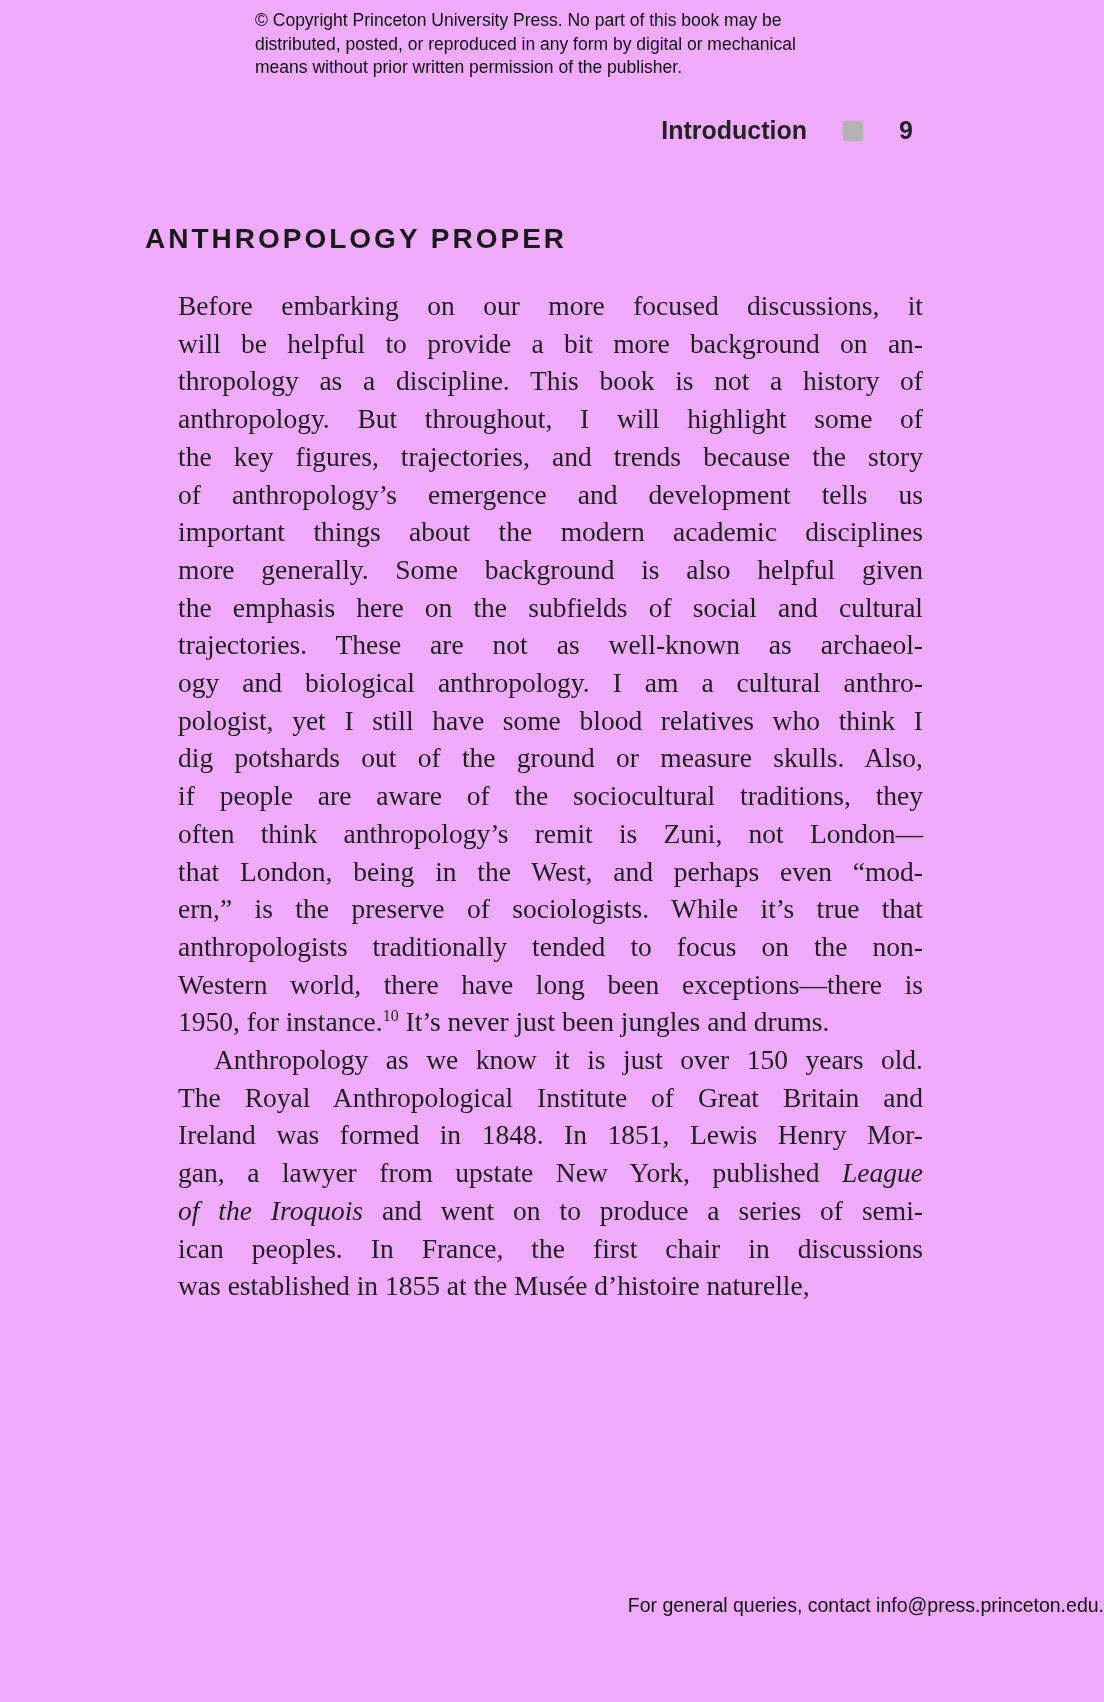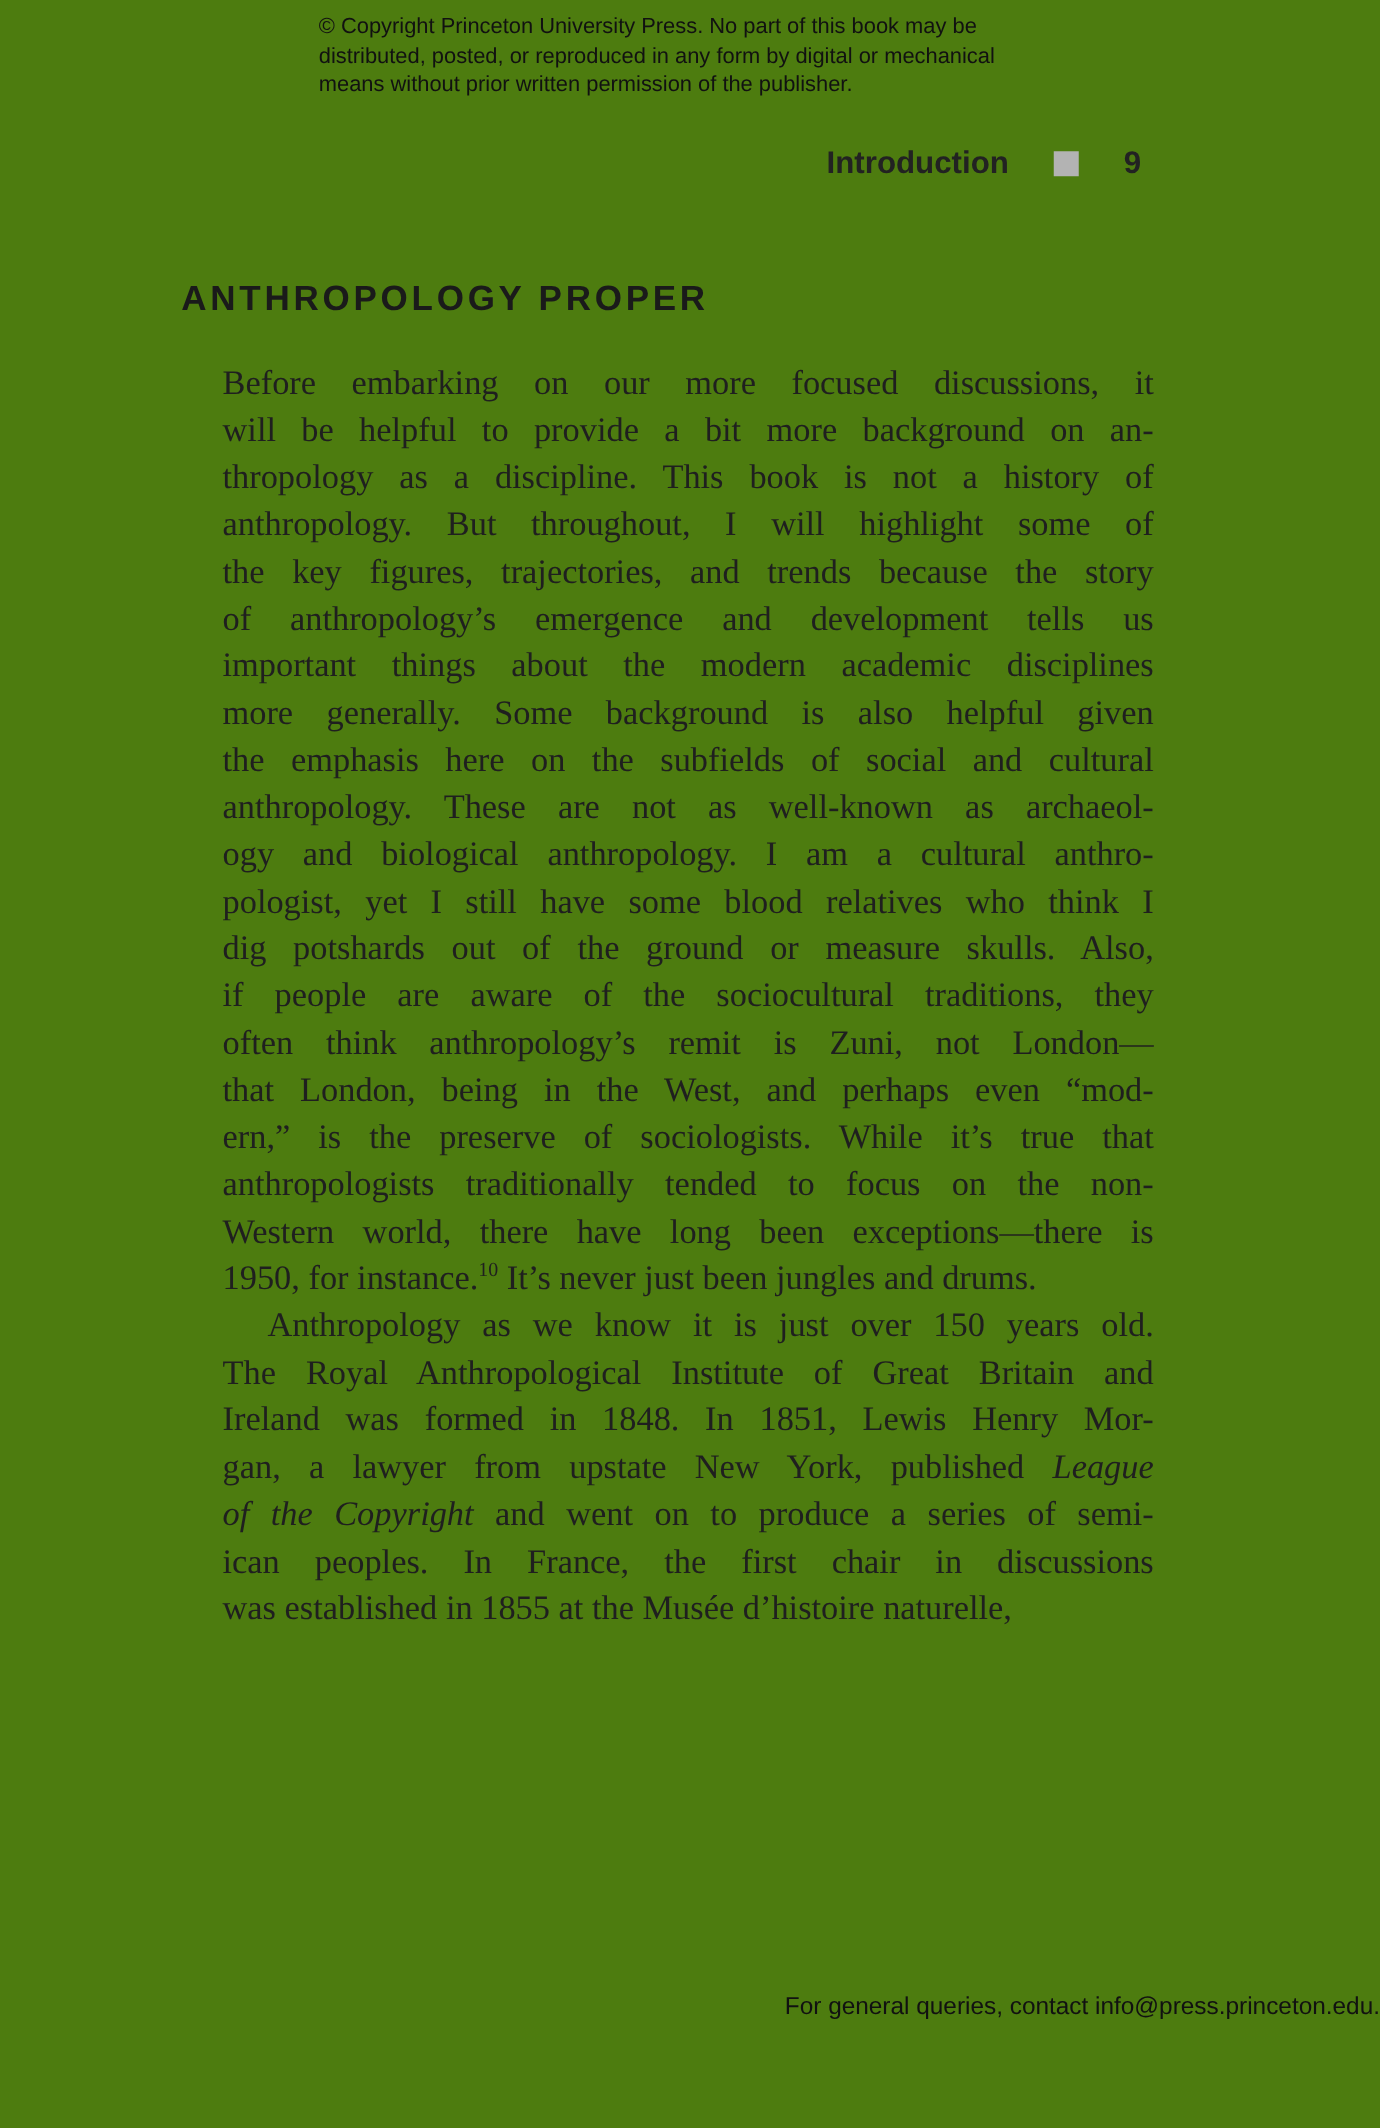--- a/index.html
+++ b/index.html
@@ -1,21 +1,21 @@
 <!DOCTYPE html>
 <html><head>
 <meta charset="utf-8">
 <style>
   html,body{margin:0;padding:0;}
   body{background:#ffffff;}
   .page{
     position:relative;
     width:1104px;
     height:1702px;
-    background:#4d7c0f;
+    background:#f0abfc;
     overflow:hidden;
     font-family:"Liberation Serif", serif;
     color:#1c1c1c;
   }
   
   .copyright{
     position:absolute;
     left:255px;
     top:9px;
     width:600px;
@@ -115,38 +115,38 @@
     <div>
         <div class="line">Before embarking on our more focused discussions, it</div>
         <div class="line">will be helpful to provide a bit more background on an-</div>
         <div class="line">thropology as a discipline. This book is not a history of</div>
         <div class="line">anthropology. But throughout, I will highlight some of</div>
         <div class="line">the key figures, trajectories, and trends because the story</div>
         <div class="line">of anthropology’s emergence and development tells us</div>
         <div class="line">important things about the modern academic disciplines</div>
         <div class="line">more generally. Some background is also helpful given</div>
         <div class="line">the emphasis here on the subfields of social and cultural</div>
-        <div class="line">anthropology. These are not as well-known as archaeol-</div>
+        <div class="line">trajectories. These are not as well-known as archaeol-</div>
         <div class="line">ogy and biological anthropology. I am a cultural anthro-</div>
         <div class="line">pologist, yet I still have some blood relatives who think I</div>
         <div class="line">dig potshards out of the ground or measure skulls. Also,</div>
         <div class="line">if people are aware of the sociocultural traditions, they</div>
         <div class="line">often think anthropology’s remit is Zuni, not London—</div>
         <div class="line">that London, being in the West, and perhaps even “mod-</div>
         <div class="line">ern,” is the preserve of sociologists. While it’s true that</div>
         <div class="line">anthropologists traditionally tended to focus on the non-</div>
         <div class="line">Western world, there have long been exceptions—there is</div>
         <div class="line last">1950, for instance.<sup>10</sup> It’s never just been jungles and drums.</div>
       </div>
     <div>
         <div class="line indent">Anthropology as we know it is just over 150 years old.</div>
         <div class="line">The Royal Anthropological Institute of Great Britain and</div>
         <div class="line">Ireland was formed in 1848. In 1851, Lewis Henry Mor-</div>
         <div class="line">gan, a lawyer from upstate New York, published <i>League</i></div>
-        <div class="line"><i>of the Copyright</i> and went on to produce a series of semi-</div>
+        <div class="line"><i>of the Iroquois</i> and went on to produce a series of semi-</div>
         <div class="line">ican peoples. In France, the first chair in discussions</div>
         <div class="line last">was established in 1855 at the Musée d’histoire naturelle,</div>
       </div>
   </div>
 
   <div class="footer">For general queries, contact info@press.princeton.edu.</div>
 
 </div>
 
 </body></html>

